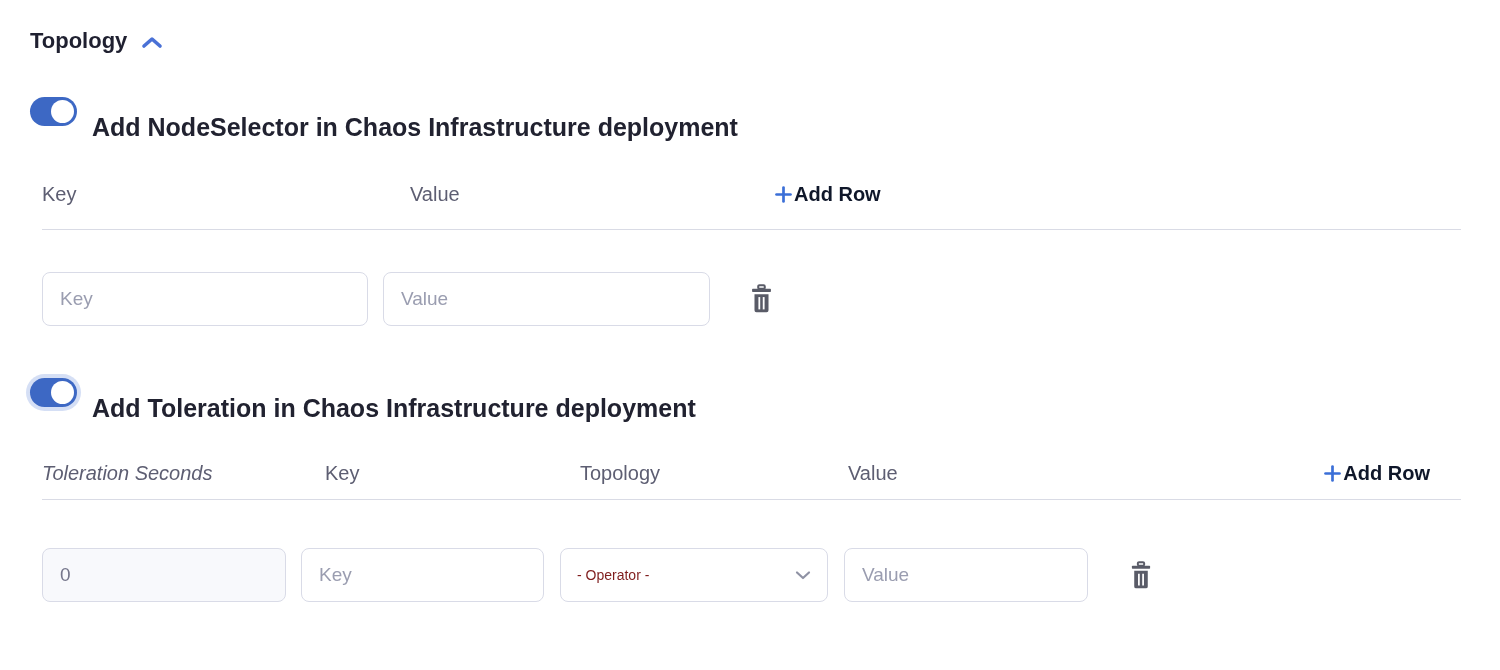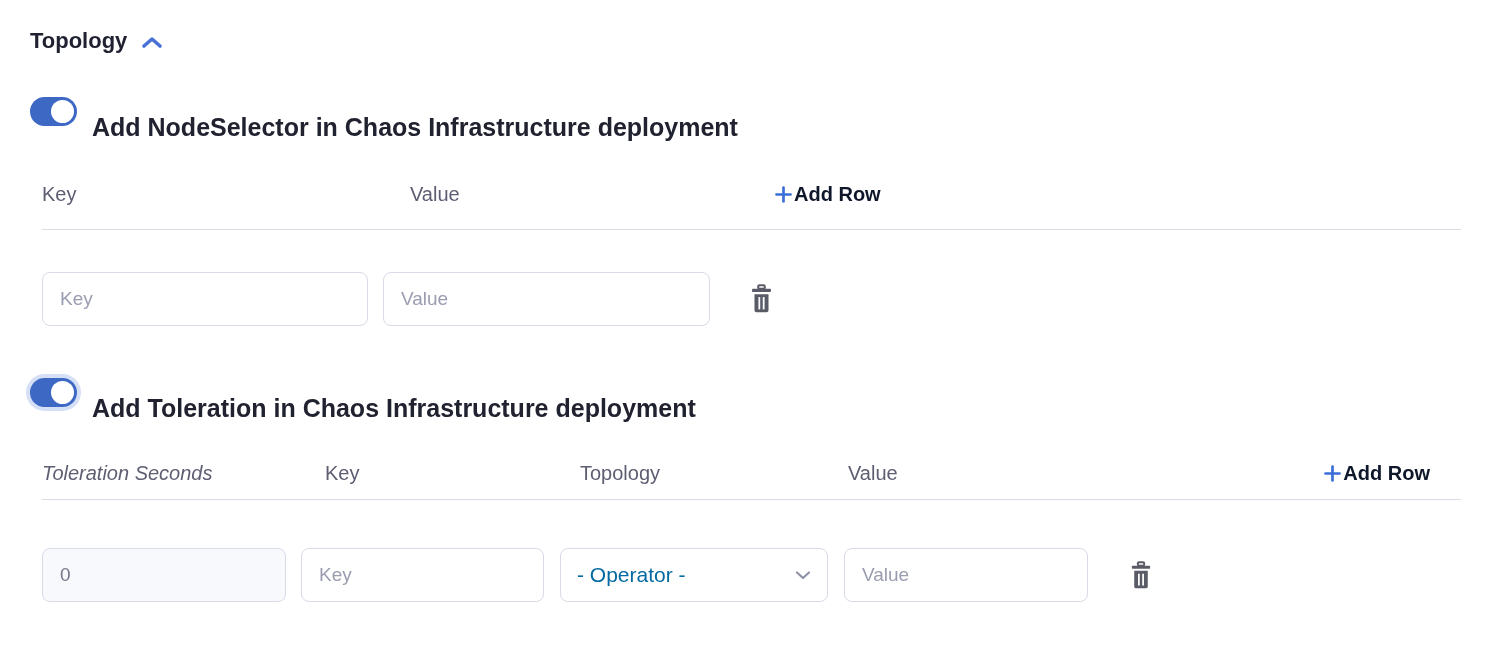--- a/index.html
+++ b/index.html
@@ -67,21 +67,21 @@
   .inp.tinted { background: #f8f9fc; }
   .w326 { width: 326px; } .w327 { width: 327px; margin-left: 15px; }
   .w244a { width: 244px; } .w243 { width: 243px; margin-left: 15px; }
   .w244b { width: 244px; margin-left: 16px; }
   .select {
     height: 54px; width: 268px; margin-left: 16px;
     border: 1px solid #d9dbe7; border-radius: 8px; background: #ffffff;
     display: flex; align-items: center; justify-content: space-between;
     padding: 0 16px; cursor: pointer;
   }
-  .select .sel-text { font-size: 21px; color: #0369a1; }
+  .select .sel-text { font-size: 14px; color: #7f1d1d; }
 
   .trash-btn {
     background: none; border: none; cursor: pointer; padding: 0;
     display: inline-flex; align-items: center; justify-content: center;
   }
   .trash-1 { margin-left: 37px; }
   .trash-2 { margin-left: 39px; }
 </style>
 </head>
 <body>

